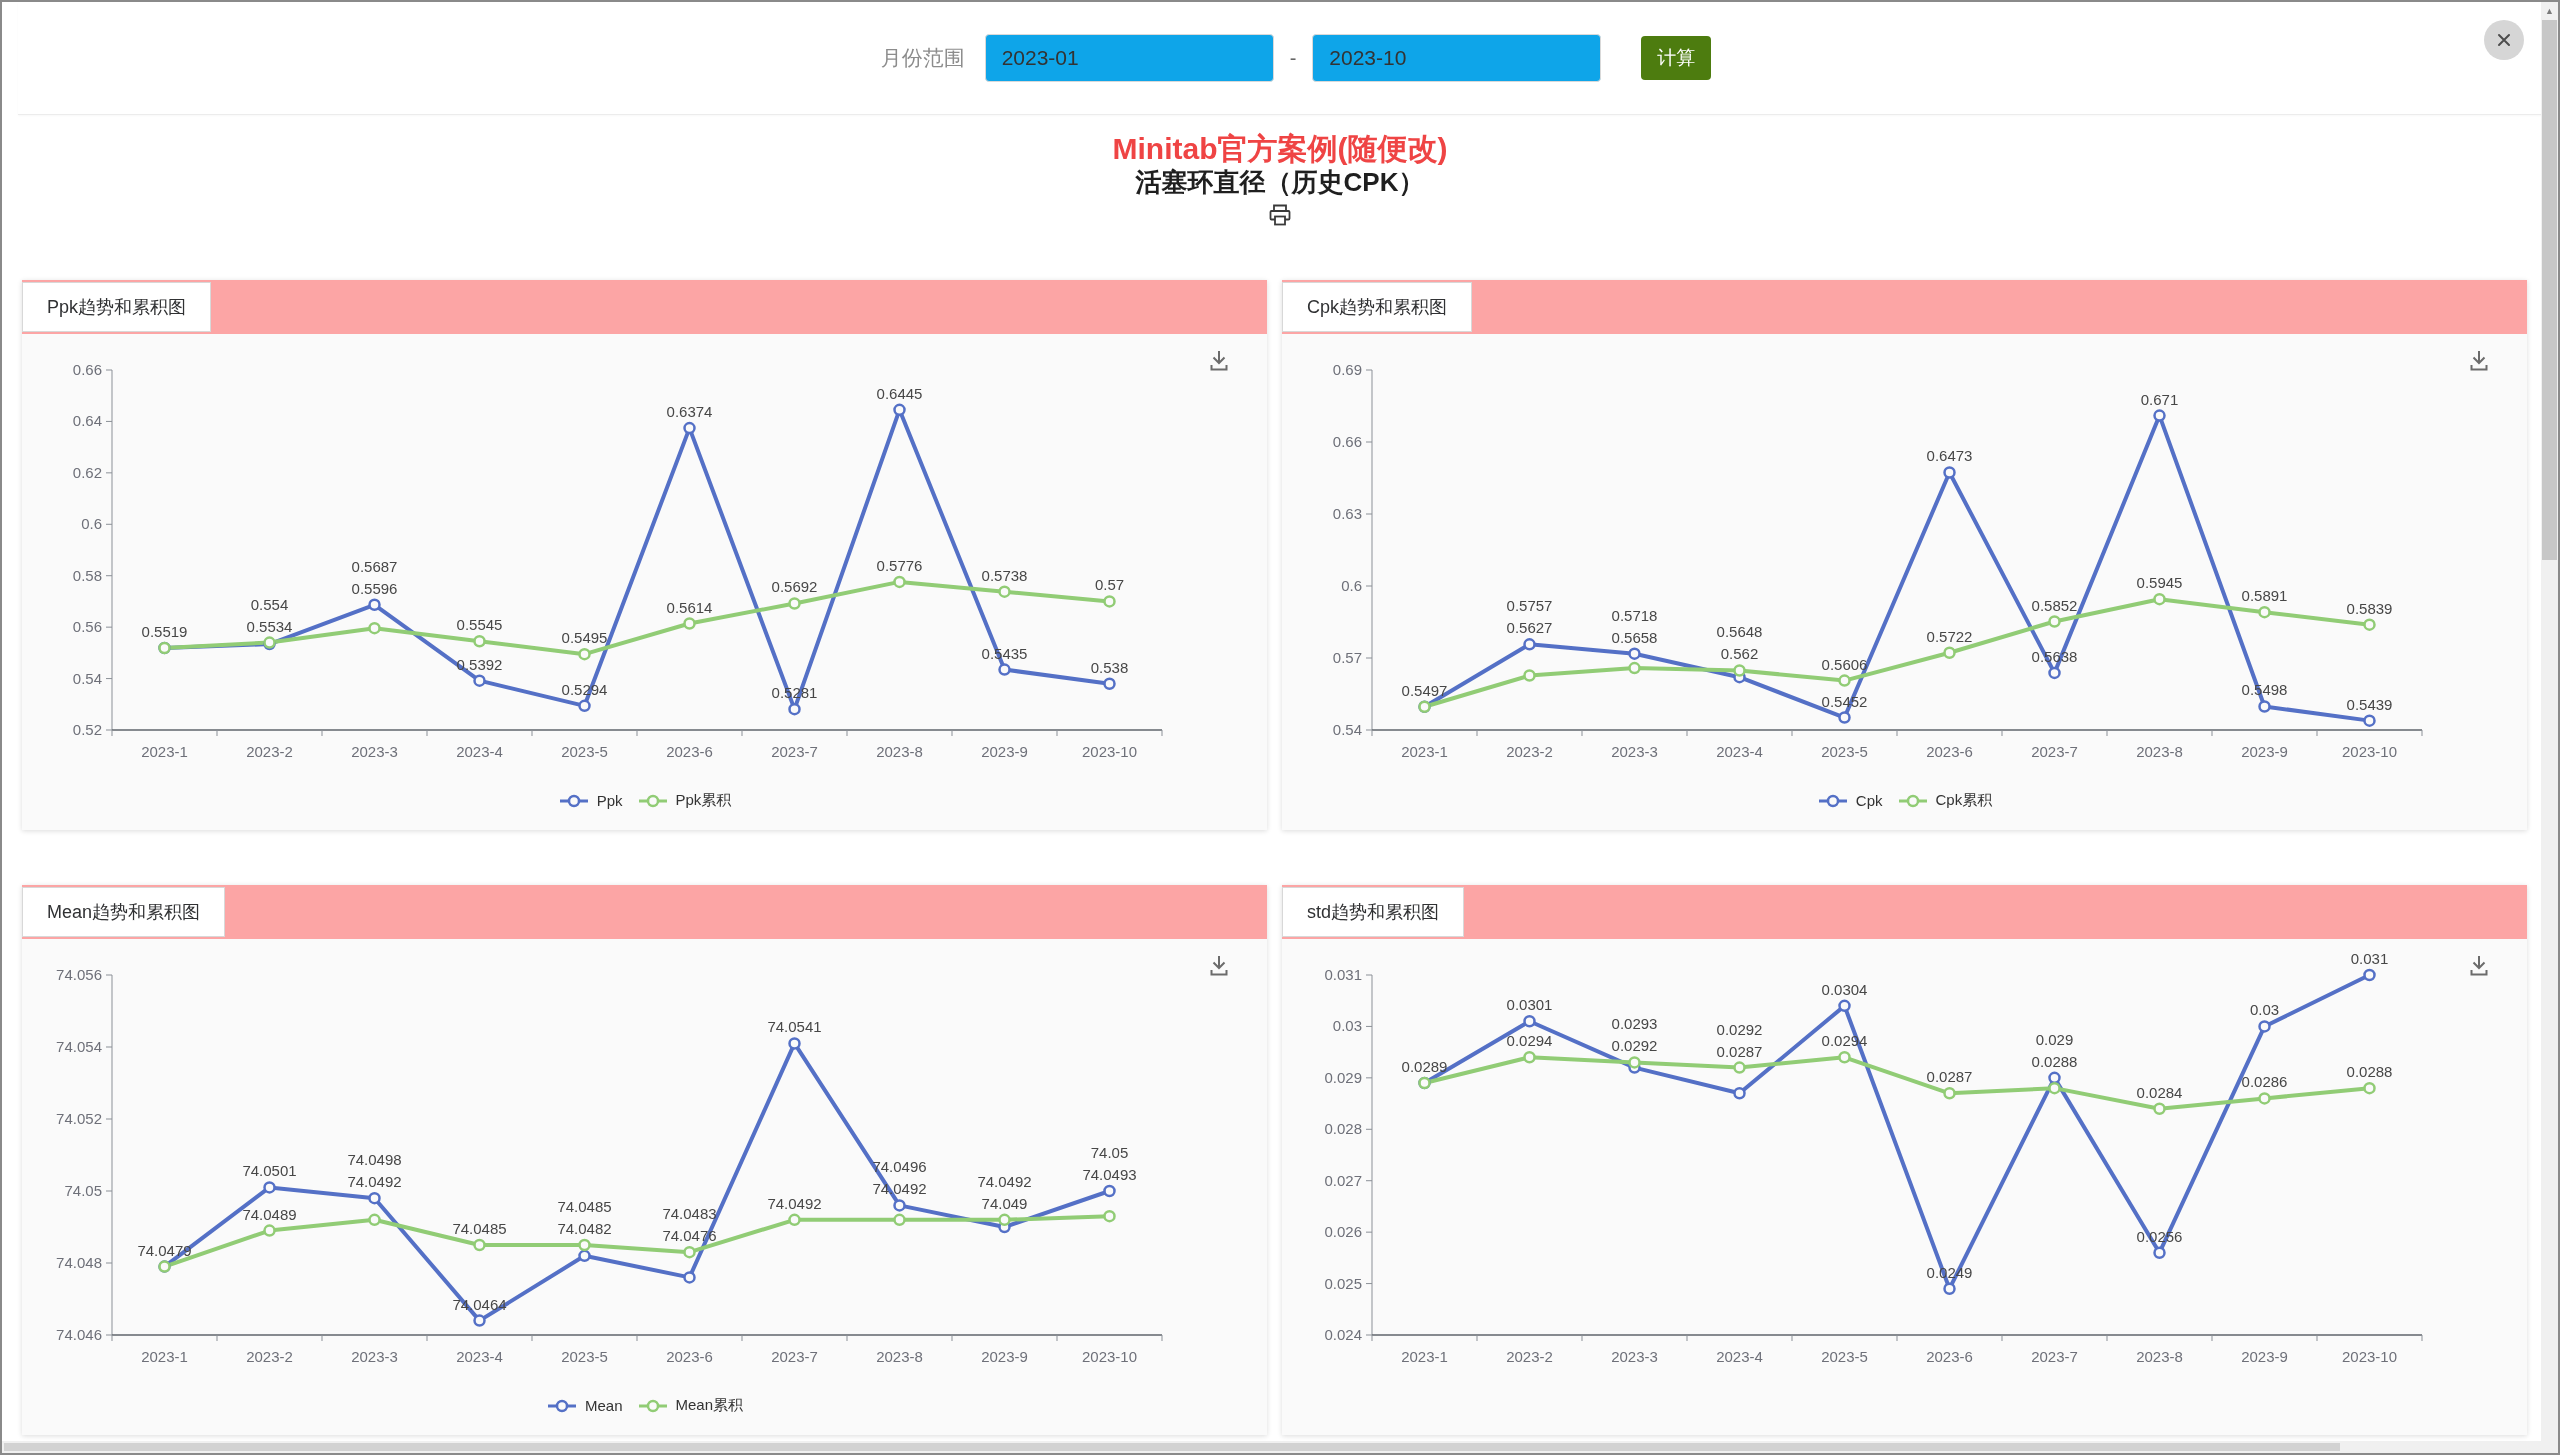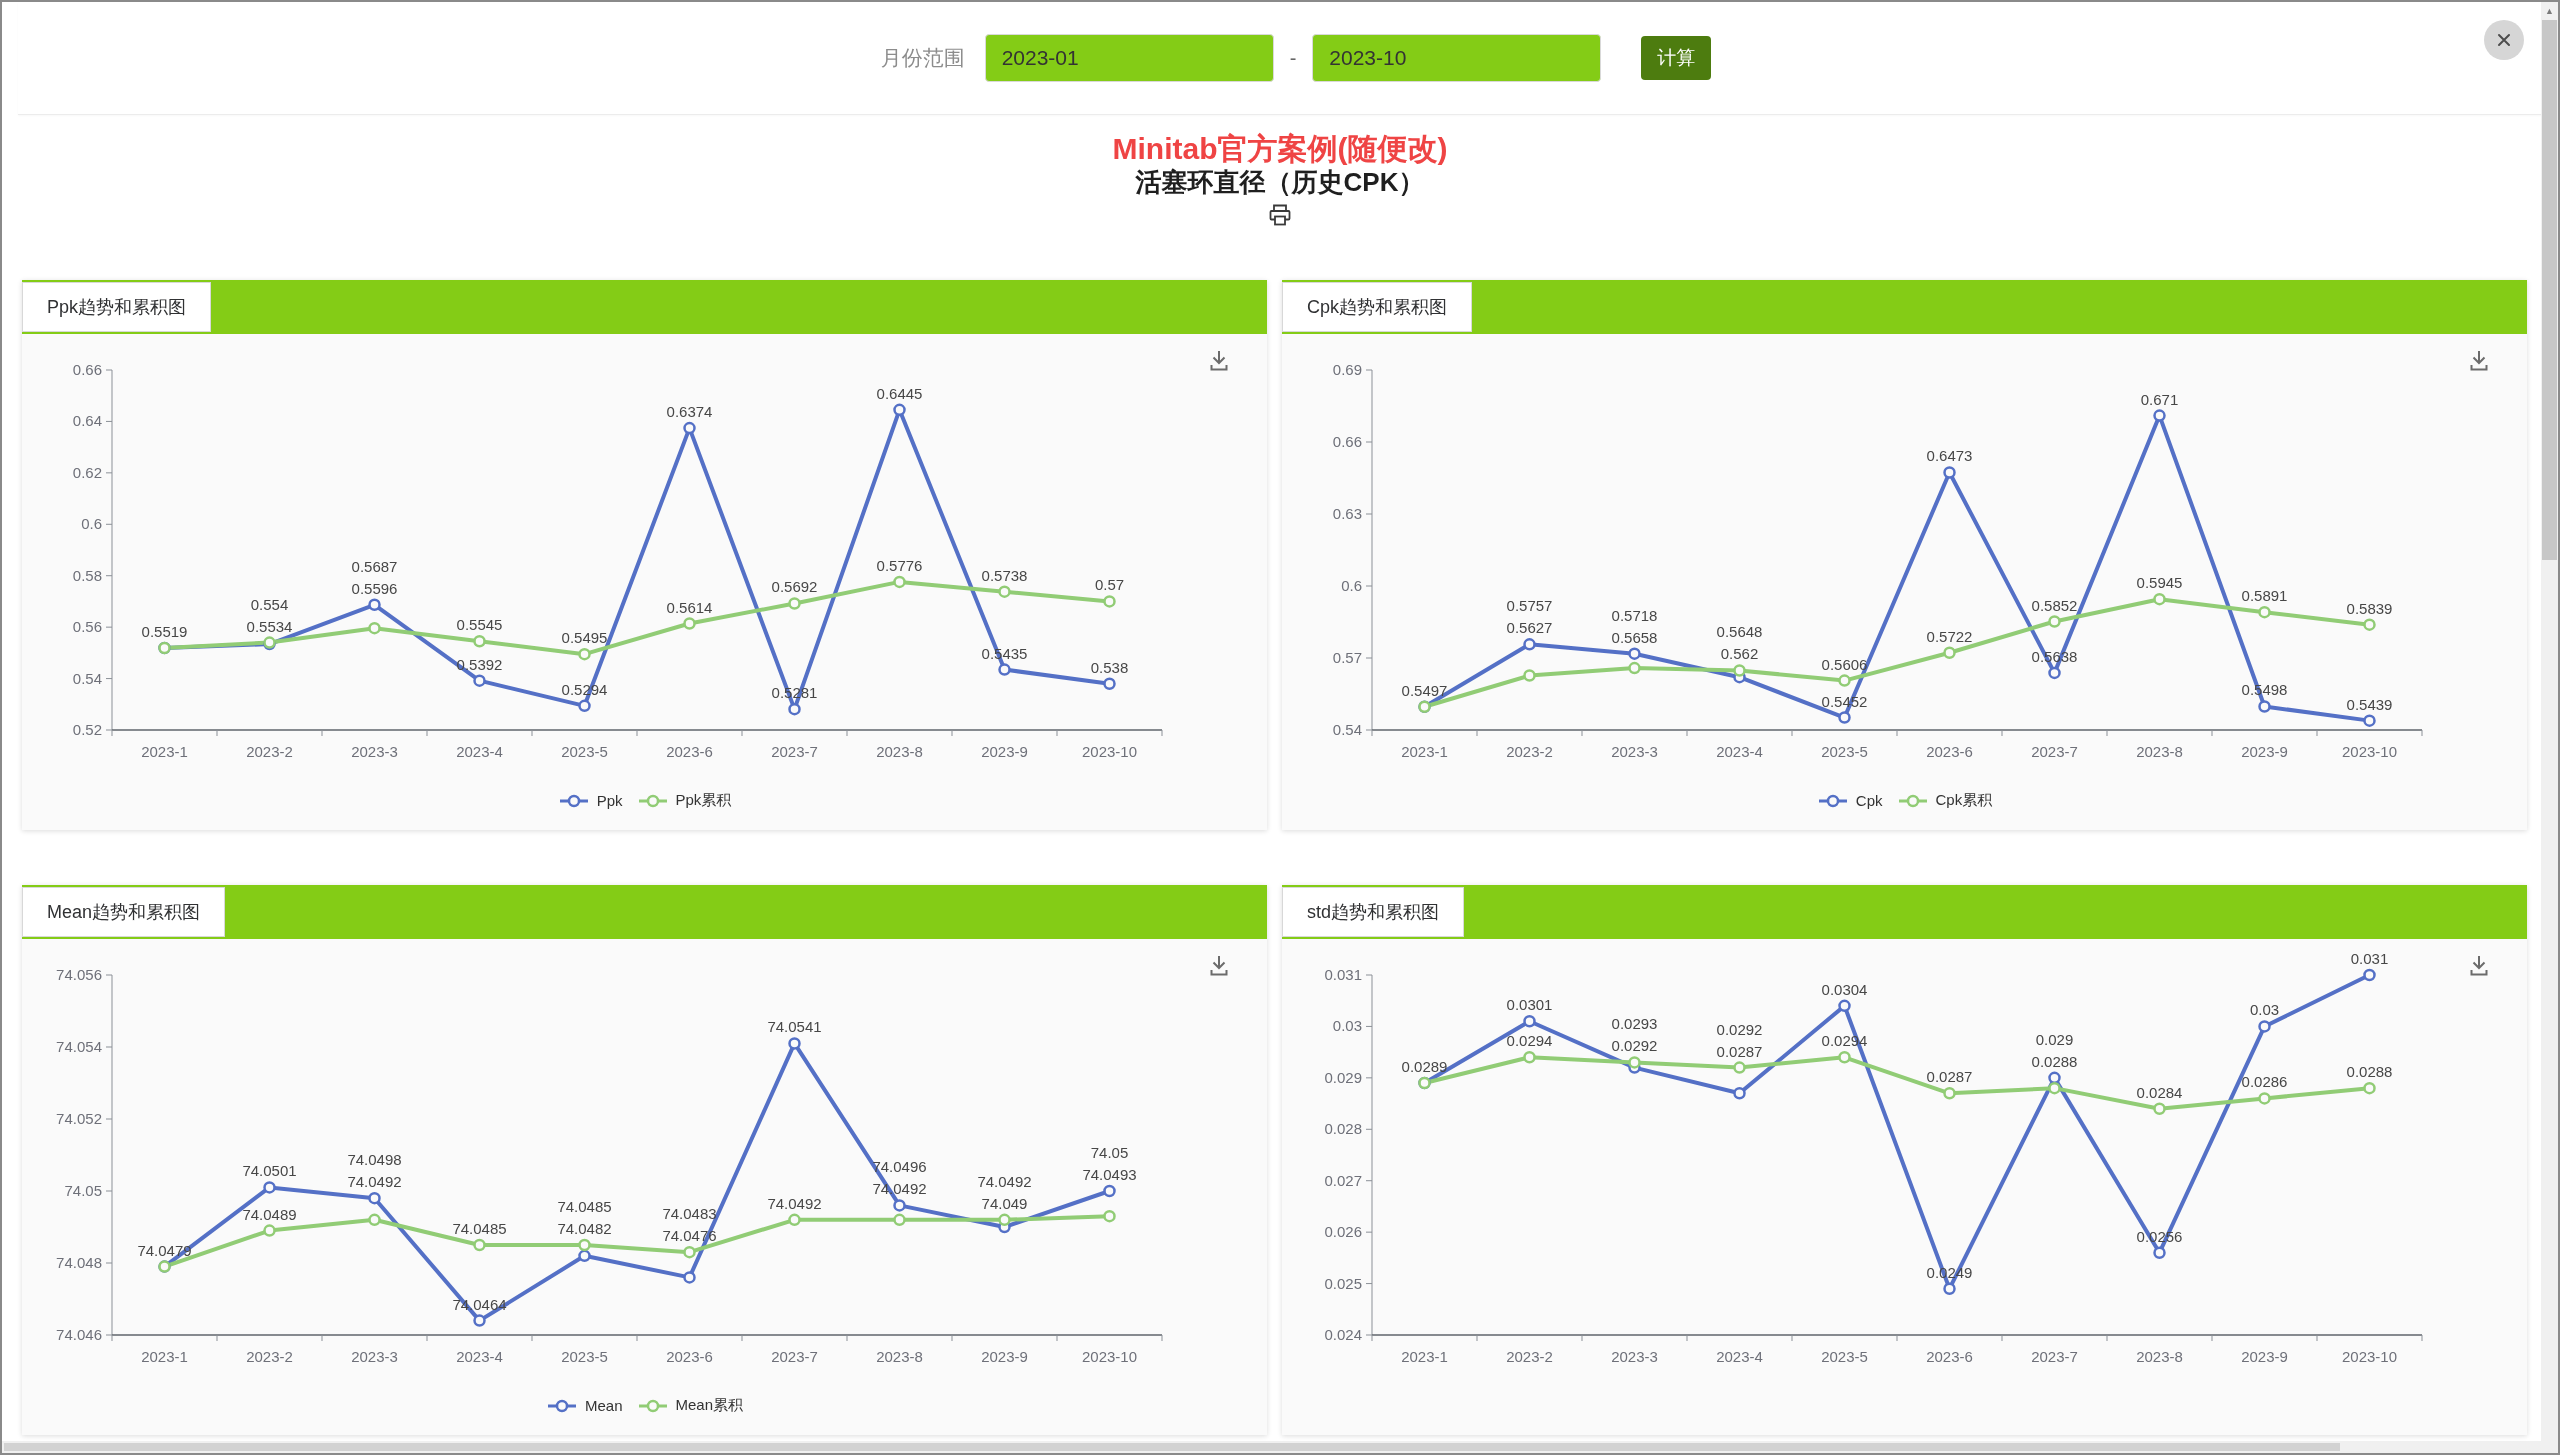--- a/index.html
+++ b/index.html
@@ -6,37 +6,37 @@
   body{font-family:"Liberation Sans","DejaVu Sans",sans-serif;}
   .viewport{position:relative;width:2560px;height:1455px;background:#fff;box-sizing:border-box;
     border:2px solid #8a8a8a;overflow:hidden;}
   
   .topbar{position:absolute;left:16px;top:0;width:100%;height:112px;background:#fff;
     border-bottom:1px solid #ececec;box-shadow:0 1px 2px rgba(0,0,0,.03);}
   .topbar-inner{position:absolute;left:0;top:0;width:100%;height:112px;display:flex;
     align-items:center;justify-content:center;}
   .range-label{color:#8c8c8c;font-size:21px;margin-right:20px;}
   .date-input{width:255px;height:46px;border:1px solid #d9d9d9;border-radius:4px;
-    font-size:21px;color:#333;padding:0 16px;outline:none;background:#84cc16;
+    font-size:21px;color:#333;padding:0 16px;outline:none;background:#0ea5e9;
     font-family:"Liberation Sans",sans-serif;}
   .sep{color:#666;font-size:20px;margin:0 16px;}
   .calc-btn{margin-left:40px;width:70px;height:44px;background:#4d7c0f;border:none;border-radius:4px;
     color:#fff;font-size:19px;cursor:pointer;font-family:"Liberation Sans",sans-serif;}
   .close-btn{position:absolute;top:18px;right:34px;width:40px;height:40px;border-radius:50%;
     background:#d6d6d6;display:flex;align-items:center;justify-content:center;cursor:pointer;z-index:5;}
   
   .titles{position:absolute;left:0;top:132px;width:100%;text-align:center;}
   .t1{font-size:30px;font-weight:bold;color:#ef4444;line-height:30px;}
   .t2{font-size:26px;font-weight:bold;color:#1f1f1f;line-height:36px;}
   .print{display:inline-block;margin-top:2px;cursor:pointer;}
   
   .grid{position:absolute;left:20px;top:278px;display:grid;
     grid-template-columns:1245px 1245px;grid-template-rows:550px 550px;column-gap:15px;row-gap:55px;}
   .panel{background:#fff;box-shadow:0 1px 5px rgba(0,0,0,.14);position:relative;}
-  .tabstrip{height:54px;background:#84cc16;position:relative;}
+  .tabstrip{height:54px;background:#fca5a5;position:relative;}
   .tab{position:absolute;left:0;top:2px;background:#fff;border:1px solid #d8d8d8;
     padding:0 24px;height:48px;line-height:48px;font-size:18px;color:#303133;cursor:pointer;white-space:nowrap;}
   .chart-body{position:absolute;left:0;top:54px;right:0;bottom:0;background:#fafafa;}
   .chart{display:block;width:1245px;height:455px;margin-top:6px;}
   .tick{font-size:15px;fill:#6e7079;font-family:"Liberation Sans",sans-serif;}
   .dlabel{font-size:15px;fill:#474747;font-family:"Liberation Sans",sans-serif;}
   .legend{display:flex;justify-content:center;align-items:center;gap:14px;margin-top:-4px;}
   .legend-item{display:flex;align-items:center;gap:7px;cursor:pointer;}
   .legend-item span{font-size:15px;color:#333;}
   .dl{position:absolute;right:36px;top:14px;cursor:pointer;}

